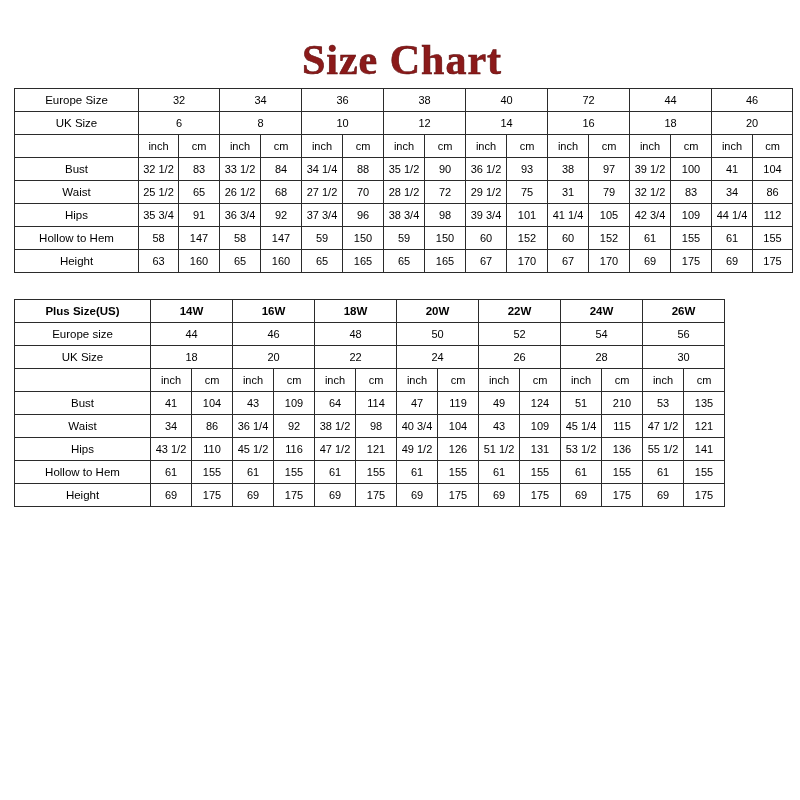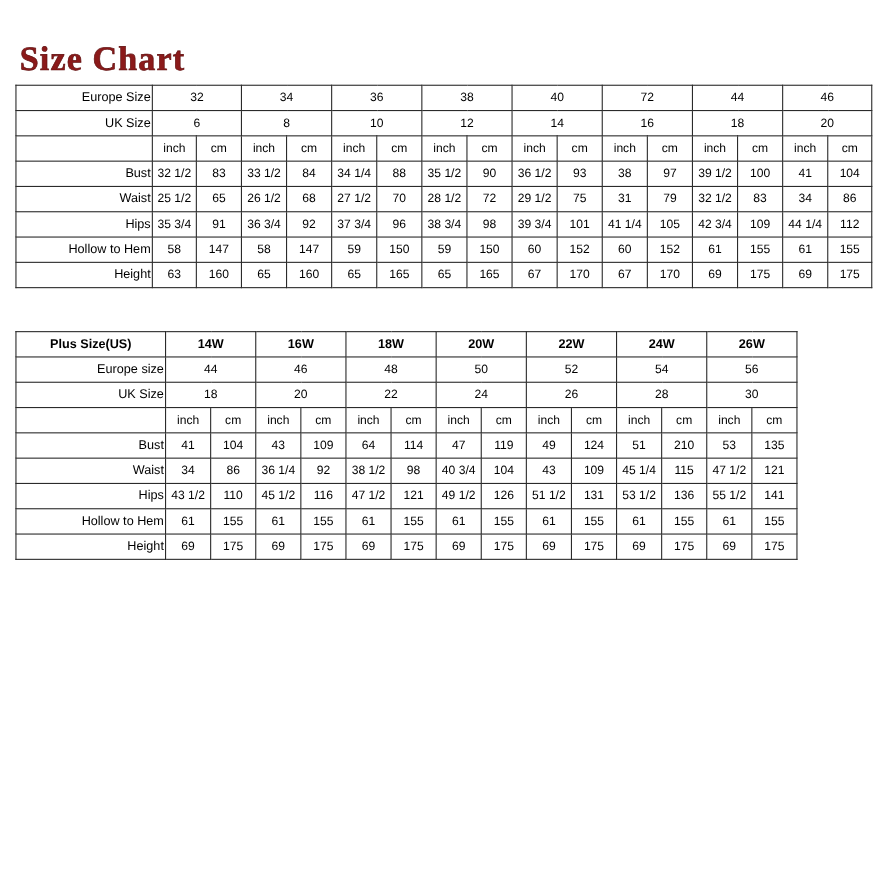--- a/index.html
+++ b/index.html
@@ -17,27 +17,28 @@
   }
   .page {
     width: 800px;
     height: 800px;
     position: relative;
     box-sizing: border-box;
     padding: 0 14px;
   }
   .title {
     font-family: "Liberation Serif", serif;
-    font-size: 31px;
+    font-size: 42px;
     font-weight: bold;
     color: #8b1a1a;
     letter-spacing: 1px;
     margin: 0;
     padding: 38px 0 6px 4px;
     line-height: 1.05;
+    text-align: center;
     -webkit-text-stroke: 0.6px #5e0e0e;
   }
   table {
     border-collapse: collapse;
     width: 772px;
     table-layout: fixed;
     font-size: 11px;
   }
   table td {
     border: 1px solid #2b2b2b;
@@ -51,34 +52,32 @@
   .lbl {
     font-weight: bold;
     font-size: 11.5px;
   }
   .hdr-letter {
     font-weight: bold;
     font-size: 13px;
   }
   .rowlabel {
     font-size: 11.5px;
-    text-align: right;
   }
   .unit {
     font-size: 11px;
   }
   .blank {
     border-color: #2b2b2b;
   }
   .spacer {
     height: 26px;
   }
   .tbl2 {
     width: 684px;
-    margin-top: 13px;
   }
   .num {
     font-size: 11px;
   }
 </style>
 </head>
 <body>
 
 <div class="page">
 

